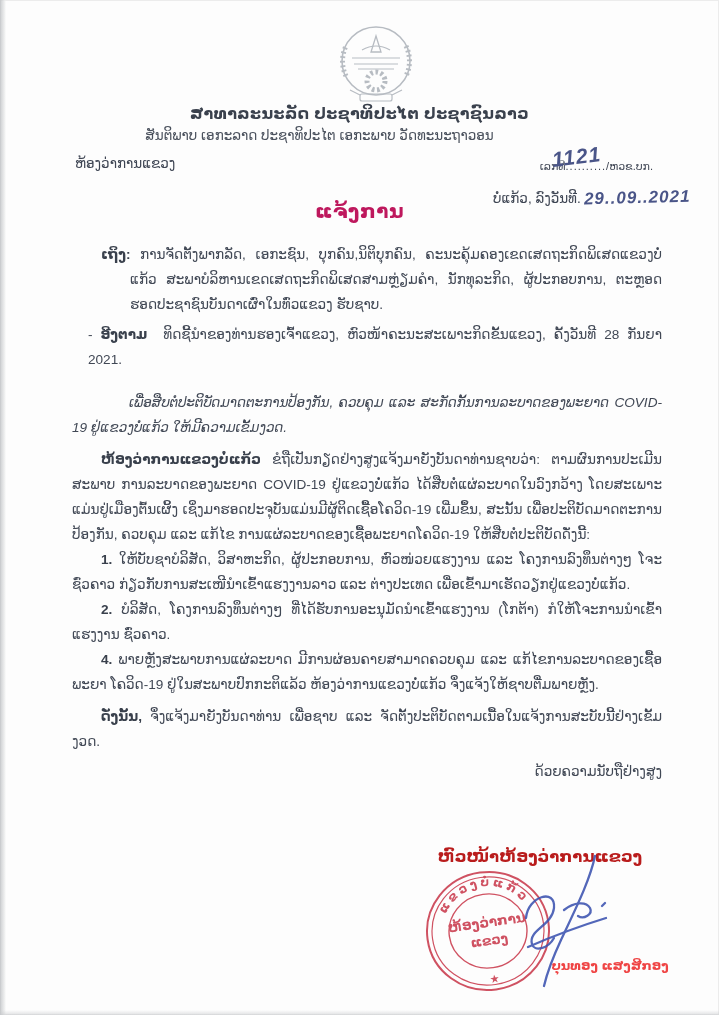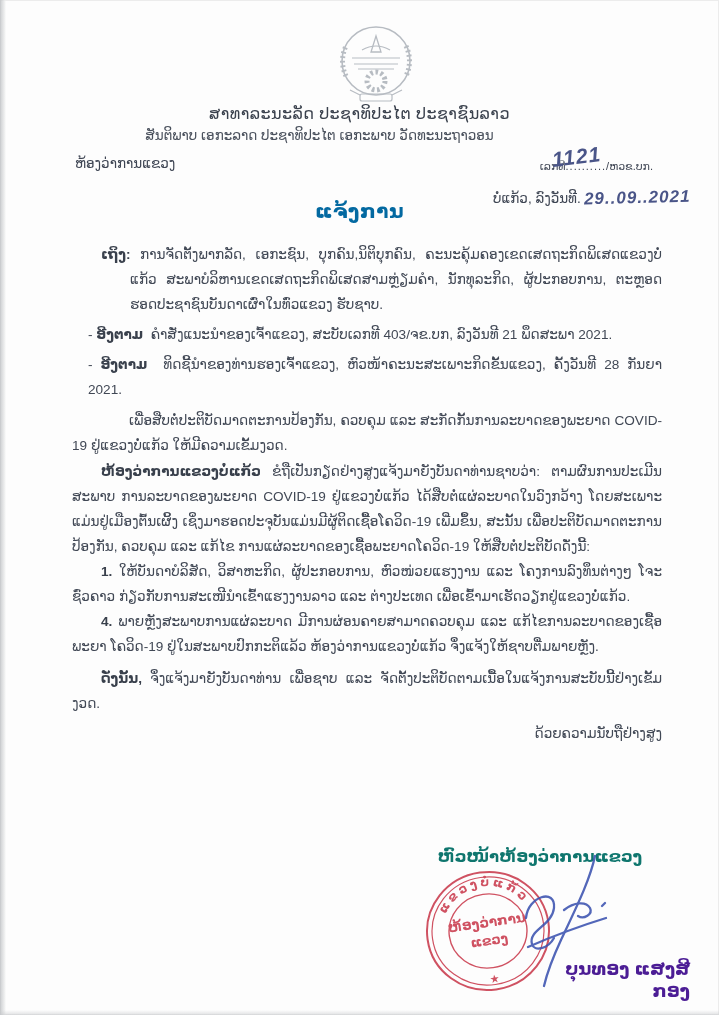--- a/index.html
+++ b/index.html
@@ -11,59 +11,59 @@
     box-shadow: inset 0 0 0 1px #ececec;
   }
   .scan-edge-left { position:absolute; left:0; top:0; width:6px; height:100%;
     background:linear-gradient(90deg,#b6b9bd,#eceded 80%,transparent); opacity:.7; }
   .scan-edge-bottom { position:absolute; left:0; bottom:0; width:100%; height:5px;
     background:linear-gradient(0deg,#c7c9cc,transparent); opacity:.55; }
 
   
   .emblem { position:absolute; left:332px; top:24px; width:88px; height:80px; opacity:.8; }
   .motto1 { position:absolute; left:0; top:104px; width:719px; text-align:center;
-    font-weight:normal; font-size:16px; letter-spacing:.4px; color:#3a414d; }
+    font-weight:bold; font-size:16px; letter-spacing:.4px; color:#3a414d; }
   .motto2 { position:absolute; left:4px; top:127px; width:631px; text-align:center;
     font-size:13.5px; color:#49505c; }
 
   
   .office { position:absolute; left:75px; top:155px; font-size:13.5px; }
   .doc-no { position:absolute; top:160px; right:66px; font-size:11px; }
   .doc-no .dots { letter-spacing:1px; }
   .hand { color:#4a5588; font-style:italic; }
   .hand-no { position:absolute; top:145px; right:118px; font-size:21px; font-weight:600;
     transform:rotate(-7deg); letter-spacing:1px; }
   .place-date { position:absolute; top:188px; right:28px; font-size:13.5px; }
   .hand-date { font-size:17px; font-weight:600; letter-spacing:1px; display:inline-block;
     transform:rotate(-1.5deg); }
 
   .doc-title { position:absolute; left:0; top:199px; width:719px; text-align:center;
-    font-size:20px; font-weight:bold; color:#0369a1; letter-spacing:.5px; }
+    font-size:20px; font-weight:bold; color:#be185d; letter-spacing:.5px; }
 
   
   .doc-body { position:absolute; left:72px; top:242px; width:590px;
     font-size:13.6px; line-height:25px; text-align:justify; color:#414855; }
   .lbl { font-weight:bold; color:#39404c; }
   .p-to { padding-left:58px; text-indent:-29px; }
   .p-subject { padding-left:58px; text-indent:-29px; margin-top:1px; }
   .p-ref { padding-left:16px; margin-top:5px; }
-  .p-purpose { text-indent:57px; margin-top:6px; }
-  .p-intro { text-indent:29px; margin-top:1px; }
+  .p-purpose { text-indent:57px; margin-top:18px;font-style:italic; }
+  .p-intro { text-indent:29px; margin-top:7px; }
   .p-item { text-indent:29px; }
   .p-closing { text-indent:29px; margin-top:7px; }
   .p-salute { text-align:right; margin-top:5px; }
 
   
   .sig-title { position:absolute; left:408px; top:847px; width:264px; text-align:center;
-    font-weight:bold; font-size:16.5px; color:#0f766e; }
+    font-weight:bold; font-size:16.5px; color:#b91c1c; }
   .stamp { position:absolute; left:413px; top:864px; width:150px; height:134px;
     transform:rotate(-8deg); opacity:.92; }
   .signature { position:absolute; left:498px; top:846px; width:140px; height:150px; }
-  .sig-name-lao { position:absolute; left:530px; top:958px; width:160px; text-align:right;
-    color:#4c1d95; font-weight:bold; font-size:18px; }
+  .sig-name-lao { position:absolute; left:530px; top:958px; width:160px; text-align:center;
+    color:#ef4444; font-weight:bold; font-size:13px; }
   .sig-name-en { position:absolute; left:524px; top:977px; width:172px; text-align:center;
     color:#e04545; font-weight:bold; font-size:10px; letter-spacing:.5px;margin-top:44px; }
 
   svg text { font-family:"Liberation Sans","DejaVu Sans",sans-serif; }
 </style>
 </head>
 <body>
 
 <div class="page">
   <div class="scan-edge-left"></div>
@@ -89,28 +89,28 @@
   <div class="office">ຫ້ອງວ່າການແຂວງ</div>
   <div class="doc-no"><span>ເລກທີ</span><span class="dots">..........</span><span>/ຫວຂ.ບກ.</span></div>
   <div class="hand hand-no">1121</div>
   <div class="place-date"><span>ບໍ່ແກ້ວ, ລົງວັນທີ.</span> <span class="hand hand-date">29..09..2021</span></div>
 
   <div class="doc-title">ແຈ້ງການ</div>
 
   <div class="doc-body">
     <div class="p-to"><span class="lbl">ເຖິງ:</span> <span>ການຈັດຕັ້ງພາກລັດ, ເອກະຊົນ, ບຸກຄົນ,ນິຕິບຸກຄົນ, ຄະນະຄຸ້ມຄອງເຂດເສດຖະກິດພິເສດແຂວງບໍ່ແກ້ວ ສະພາບໍລິຫານເຂດເສດຖະກິດພິເສດສາມຫຼ່ຽມຄໍາ, ນັກທຸລະກິດ, ຜູ້ປະກອບການ, ຕະຫຼອດຮອດປະຊາຊົນບັນດາເຜົ່າໃນທົ່ວແຂວງ ຮັບຊາບ.</span></div>
 
-    <div class="p-ref"><span>-</span> <span class="lbl">ອີງຕາມ</span>&nbsp; <span>ຄໍາສັ່ງແນະນໍາຂອງເຈົ້າແຂວງ, ສະບັບເລກທີ 403/ຈຂ.ບກ, ລົງວັນທີ 21 ພຶດສະພາ 2021.</span></div>
     <div class="p-ref"><span>-</span> <span class="lbl">ອີງຕາມ</span>&nbsp; <span>ທິດຊີ້ນໍາຂອງທ່ານຮອງເຈົ້າແຂວງ, ຫົວໜ້າຄະນະສະເພາະກິດຂັ້ນແຂວງ, ຄັ້ງວັນທີ 28 ກັນຍາ 2021.</span></div>
 
     <div class="p-purpose">ເພື່ອສືບຕໍ່ປະຕິບັດມາດຕະການປ້ອງກັນ, ຄວບຄຸມ ແລະ ສະກັດກັ້ນການລະບາດຂອງພະຍາດ COVID-19 ຢູ່ແຂວງບໍ່ແກ້ວ ໃຫ້ມີຄວາມເຂັ້ມງວດ.</div>
 
     <div class="p-intro"><span class="lbl">ຫ້ອງວ່າການແຂວງບໍ່ແກ້ວ</span> <span>ຂໍຖືເປັນກຽດຢ່າງສູງແຈ້ງມາຍັງບັນດາທ່ານຊາບວ່າ: ຕາມຜົນການປະເມີນສະພາບ ການລະບາດຂອງພະຍາດ COVID-19 ຢູ່ແຂວງບໍ່ແກ້ວ ໄດ້ສືບຕໍ່ແຜ່ລະບາດໃນວົງກວ້າງ ໂດຍສະເພາະແມ່ນຢູ່ເມືອງຕົ້ນເຜິ້ງ ເຊິ່ງມາຮອດປະຈຸບັນແມ່ນມີຜູ້ຕິດເຊື້ອໂຄວິດ-19 ເພີ່ມຂຶ້ນ, ສະນັ້ນ ເພື່ອປະຕິບັດມາດຕະການປ້ອງກັນ, ຄວບຄຸມ ແລະ ແກ້ໄຂ ການແຜ່ລະບາດຂອງເຊື້ອພະຍາດໂຄວິດ-19 ໃຫ້ສືບຕໍ່ປະຕິບັດດັ່ງນີ້:</span></div>
 
-    <div class="p-item"><span class="lbl">1.</span> <span>ໃຫ້ບັນດາບໍລິສັດ, ວິສາຫະກິດ, ຜູ້ປະກອບການ, ຫົວໜ່ວຍແຮງງານ ແລະ ໂຄງການລົງທຶນຕ່າງໆ ໂຈະຊົ່ວຄາວ ກ່ຽວກັບການສະເໜີນໍາເຂົ້າແຮງງານລາວ ແລະ ຕ່າງປະເທດ ເພື່ອເຂົ້າມາເຮັດວຽກຢູ່ແຂວງບໍ່ແກ້ວ.</span></div>
+    <div class="p-item"><span class="lbl">1.</span> <span>ໃຫ້ບັບຊາບໍລິສັດ, ວິສາຫະກິດ, ຜູ້ປະກອບການ, ຫົວໜ່ວຍແຮງງານ ແລະ ໂຄງການລົງທຶນຕ່າງໆ ໂຈະຊົ່ວຄາວ ກ່ຽວກັບການສະເໜີນໍາເຂົ້າແຮງງານລາວ ແລະ ຕ່າງປະເທດ ເພື່ອເຂົ້າມາເຮັດວຽກຢູ່ແຂວງບໍ່ແກ້ວ.</span></div>
+    <div class="p-item"><span class="lbl">2.</span> <span>ບໍລິສັດ, ໂຄງການລົງທຶນຕ່າງໆ ທີ່ໄດ້ຮັບການອະນຸມັດນໍາເຂົ້າແຮງງານ (ໂກຕ້າ) ກໍໃຫ້ໂຈະການນໍາເຂົ້າແຮງງານ ຊົ່ວຄາວ.</span></div>
     <div class="p-item"><span class="lbl">4.</span> <span>ພາຍຫຼັງສະພາບການແຜ່ລະບາດ ມີການຜ່ອນຄາຍສາມາດຄວບຄຸມ ແລະ ແກ້ໄຂການລະບາດຂອງເຊື້ອພະຍາ ໂຄວິດ-19 ຢູ່ໃນສະພາບປົກກະຕິແລ້ວ ຫ້ອງວ່າການແຂວງບໍ່ແກ້ວ ຈຶ່ງແຈ້ງໃຫ້ຊາບຕື່ມພາຍຫຼັງ.</span></div>
 
     <div class="p-closing"><span class="lbl">ດັ່ງນັ້ນ,</span> <span>ຈຶ່ງແຈ້ງມາຍັງບັນດາທ່ານ ເພື່ອຊາບ ແລະ ຈັດຕັ້ງປະຕິບັດຕາມເນື້ອໃນແຈ້ງການສະບັບນີ້ຢ່າງເຂັ້ມງວດ.</span></div>
     <div class="p-salute">ດ້ວຍຄວາມນັບຖືຢ່າງສູງ</div>
   </div>
 
   <div class="sig-title">ຫົວໜ້າຫ້ອງວ່າການແຂວງ</div>
 
   <svg class="stamp" viewBox="0 0 150 134">
     <g stroke="#cc4455" fill="none">

